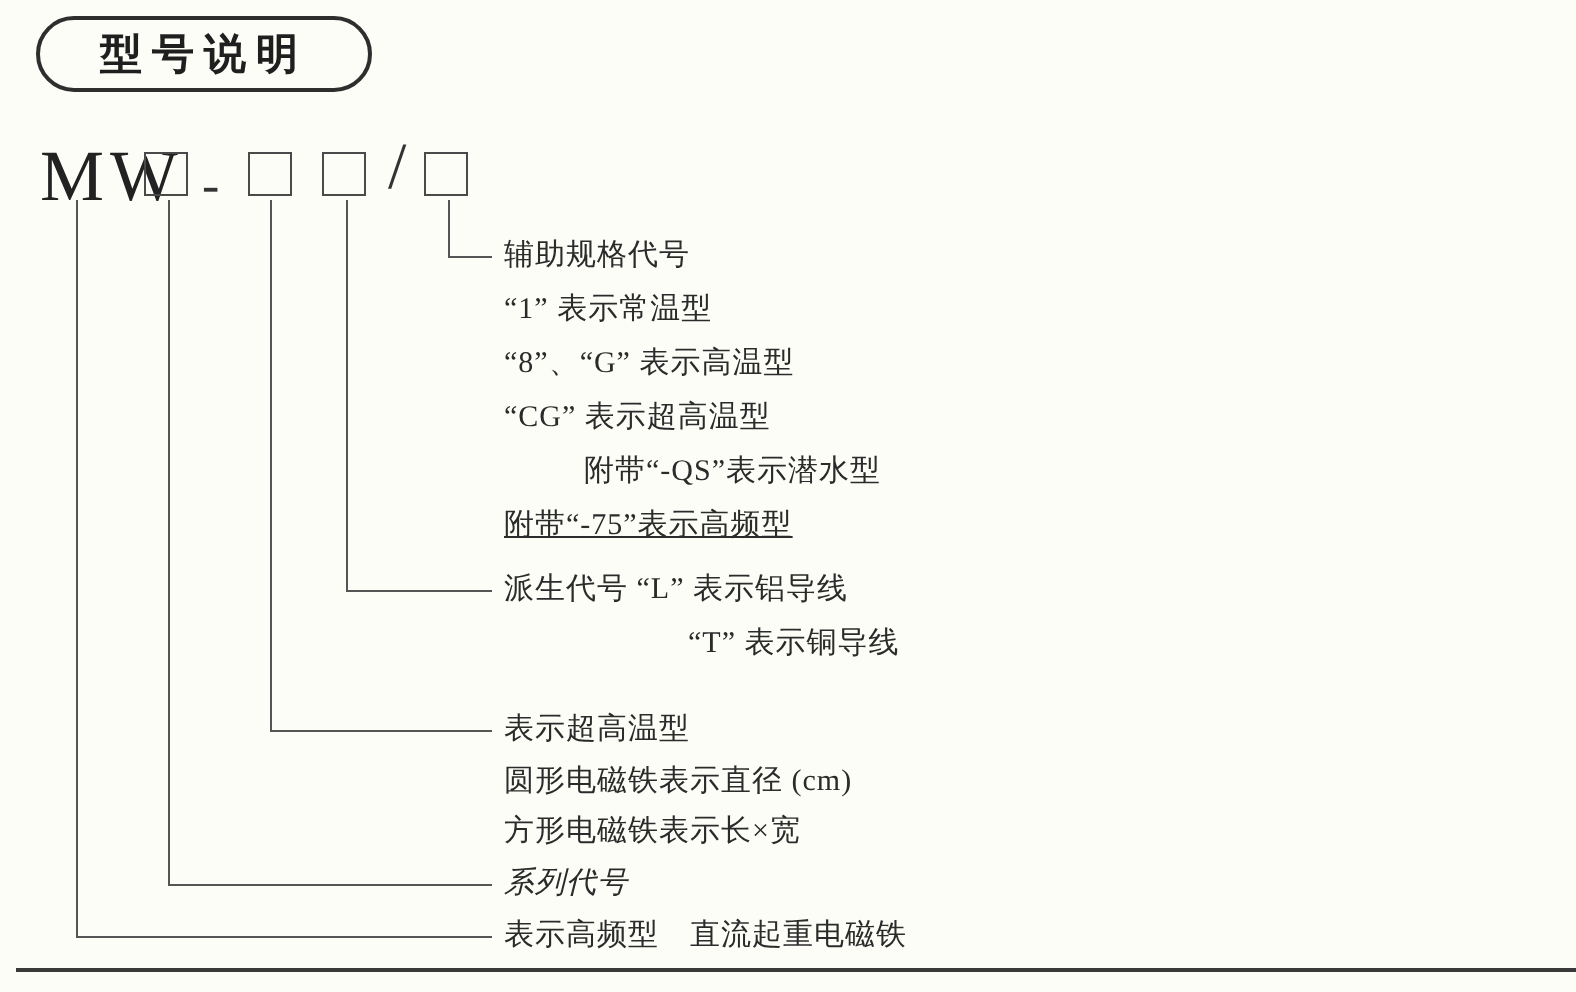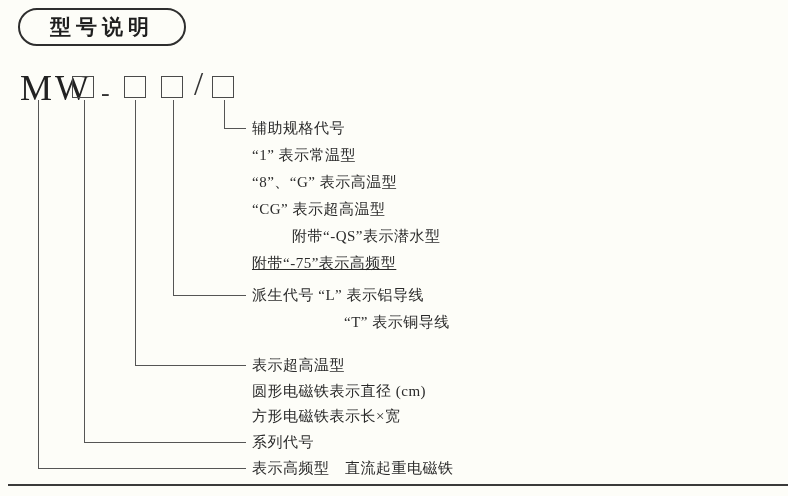--- a/index.html
+++ b/index.html
@@ -92,19 +92,19 @@
   <div class="t" style="left:252px; top:236px;margin-left:40px;">附带“-QS”表示潜水型</div>
   <div class="t" style="left:252px; top:263px;text-decoration:underline;">附带“-75”表示高频型</div>
 
   <div class="t" style="left:344px; top:322px;">“T” 表示铜导线</div>
   <div class="t" style="left:252px; top:295px;">派生代号 “L” 表示铝导线</div>
 
   <div class="t" style="left:252px; top:365px;">表示超高温型</div>
   <div class="t" style="left:252px; top:391px;text-align:right;">圆形电磁铁表示直径 (cm)</div>
   <div class="t" style="left:252px; top:416px;">方形电磁铁表示长×宽</div>
 
-  <div class="t" style="left:252px; top:442px;">系列代号</div>
+  <div class="t" style="left:252px; top:442px;font-style:italic;">系列代号</div>
 
   <div class="t" style="left:252px; top:468px;">表示高频型　直流起重电磁铁</div>
 
   <div class="rule"></div>
 
 </div>
 
 </body></html>

